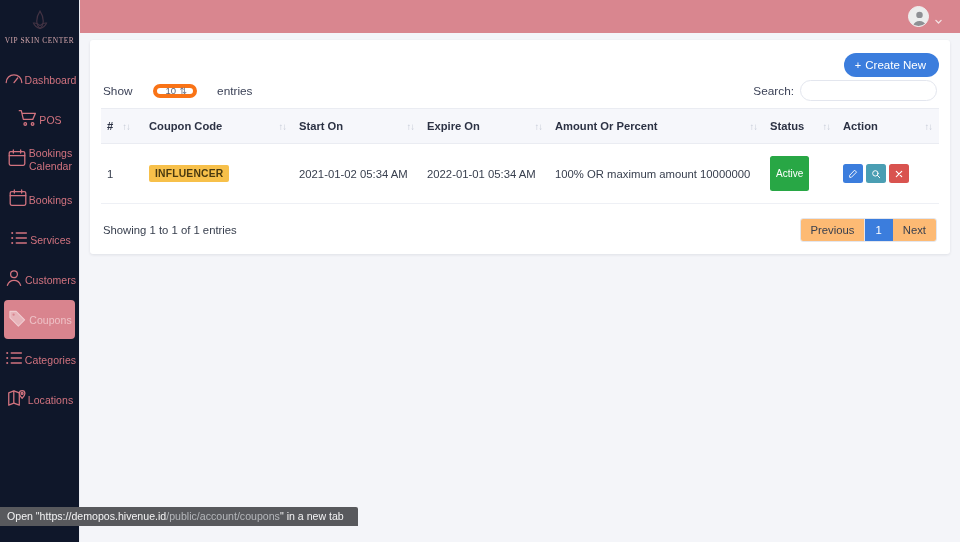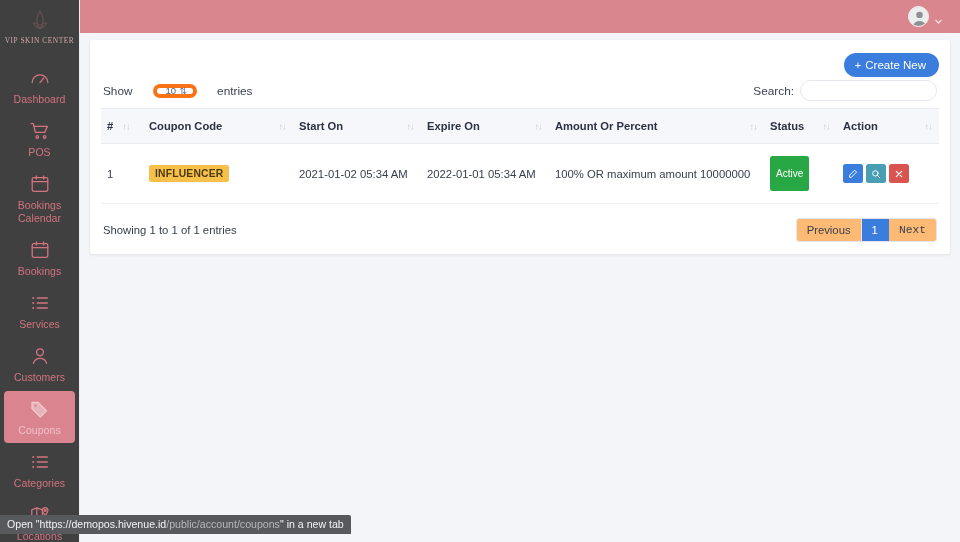--- a/index.html
+++ b/index.html
@@ -8,38 +8,38 @@
     font-family: "Liberation Sans", sans-serif;
     background: #f4f5f9;
     overflow: hidden;
   }
   body { position: relative; }
 
   
   #sidebar {
     position: absolute; left: 0; top: 0;
     width: 80px; height: 542px;
-    background: #404040;
+    background: #0f172a;
     border-right: 1px solid #eceef3;
     overflow: hidden;
   }
   #brand {
     height: 48px; display: flex; flex-direction: column;
     align-items: center; justify-content: flex-end;
     padding-bottom: 3px;
   }
   #brand .mark { width: 26px; height: 26px; margin-bottom: 1px; opacity: .30; }
   #brand .brand-text {
     font-family: "Liberation Serif", serif;
     font-size: 7.4px; letter-spacing: .55px;
     color: #d3a6ab; white-space: nowrap;
   }
   .nav-list { padding-top: 12px; }
   .nav-item {
-    display: flex; flex-direction: column; align-items: center;
+    display: flex; flex-direction: row; align-items: center;
     justify-content: center;
     padding: 7px 2px 6px; margin: 0 4px 1px;
     border-radius: 4px; cursor: pointer;
     text-decoration: none;
   }
   .nav-item .nav-icon { width: 22px; height: 22px; display: block; margin-bottom: 4px; }
   .nav-item .nav-icon svg { width: 22px; height: 22px; display: block; }
   .nav-item .nav-label {
     font-size: 10.5px; line-height: 13px; color: #d2737f;
     text-align: center; letter-spacing: .05px;
@@ -156,29 +156,29 @@
     display: flex; align-items: center; justify-content: space-between;
     padding: 14px 2px 0 2px;
   }
   .info { font-size: 11.3px; color: #39404f; }
   .pager { display: flex; border: 1px solid #e3e6ee; border-radius: 3px; overflow: hidden; }
   .pager .pg {
     font-size: 11.3px; padding: 5px 10px; color: #39404f;
     background: #fdba74; cursor: pointer; border-right: 1px solid #e3e6ee;
     user-select: none;
   }
-  .pager .pg:last-child { border-right: none; font-family: Liberation Mono, monospace; }
+  .pager .pg:last-child { border-right: none; }
   .pager .pg.active { background: #3b7ddd; color: #fff; border-right-color: #3b7ddd; }
 
   
   #statusbar {
-    position: absolute; left: 0; bottom: 8px;
+    position: absolute; left: 0; bottom: 16px;
     background: #58595d; color: #f3f3f4;
     font-size: 10.6px; line-height: 14px;
-    padding: 2px 7px 3px 7px;
+    padding: 2px 14px 3px 7px;
     border-top-right-radius: 2px;
     white-space: nowrap; z-index: 50;
     font-family: "Liberation Sans", sans-serif;
   }
   #statusbar .dim { color: #b5b7bb; }
 </style>
 </head>
 <body>
 
 <nav id="sidebar">

